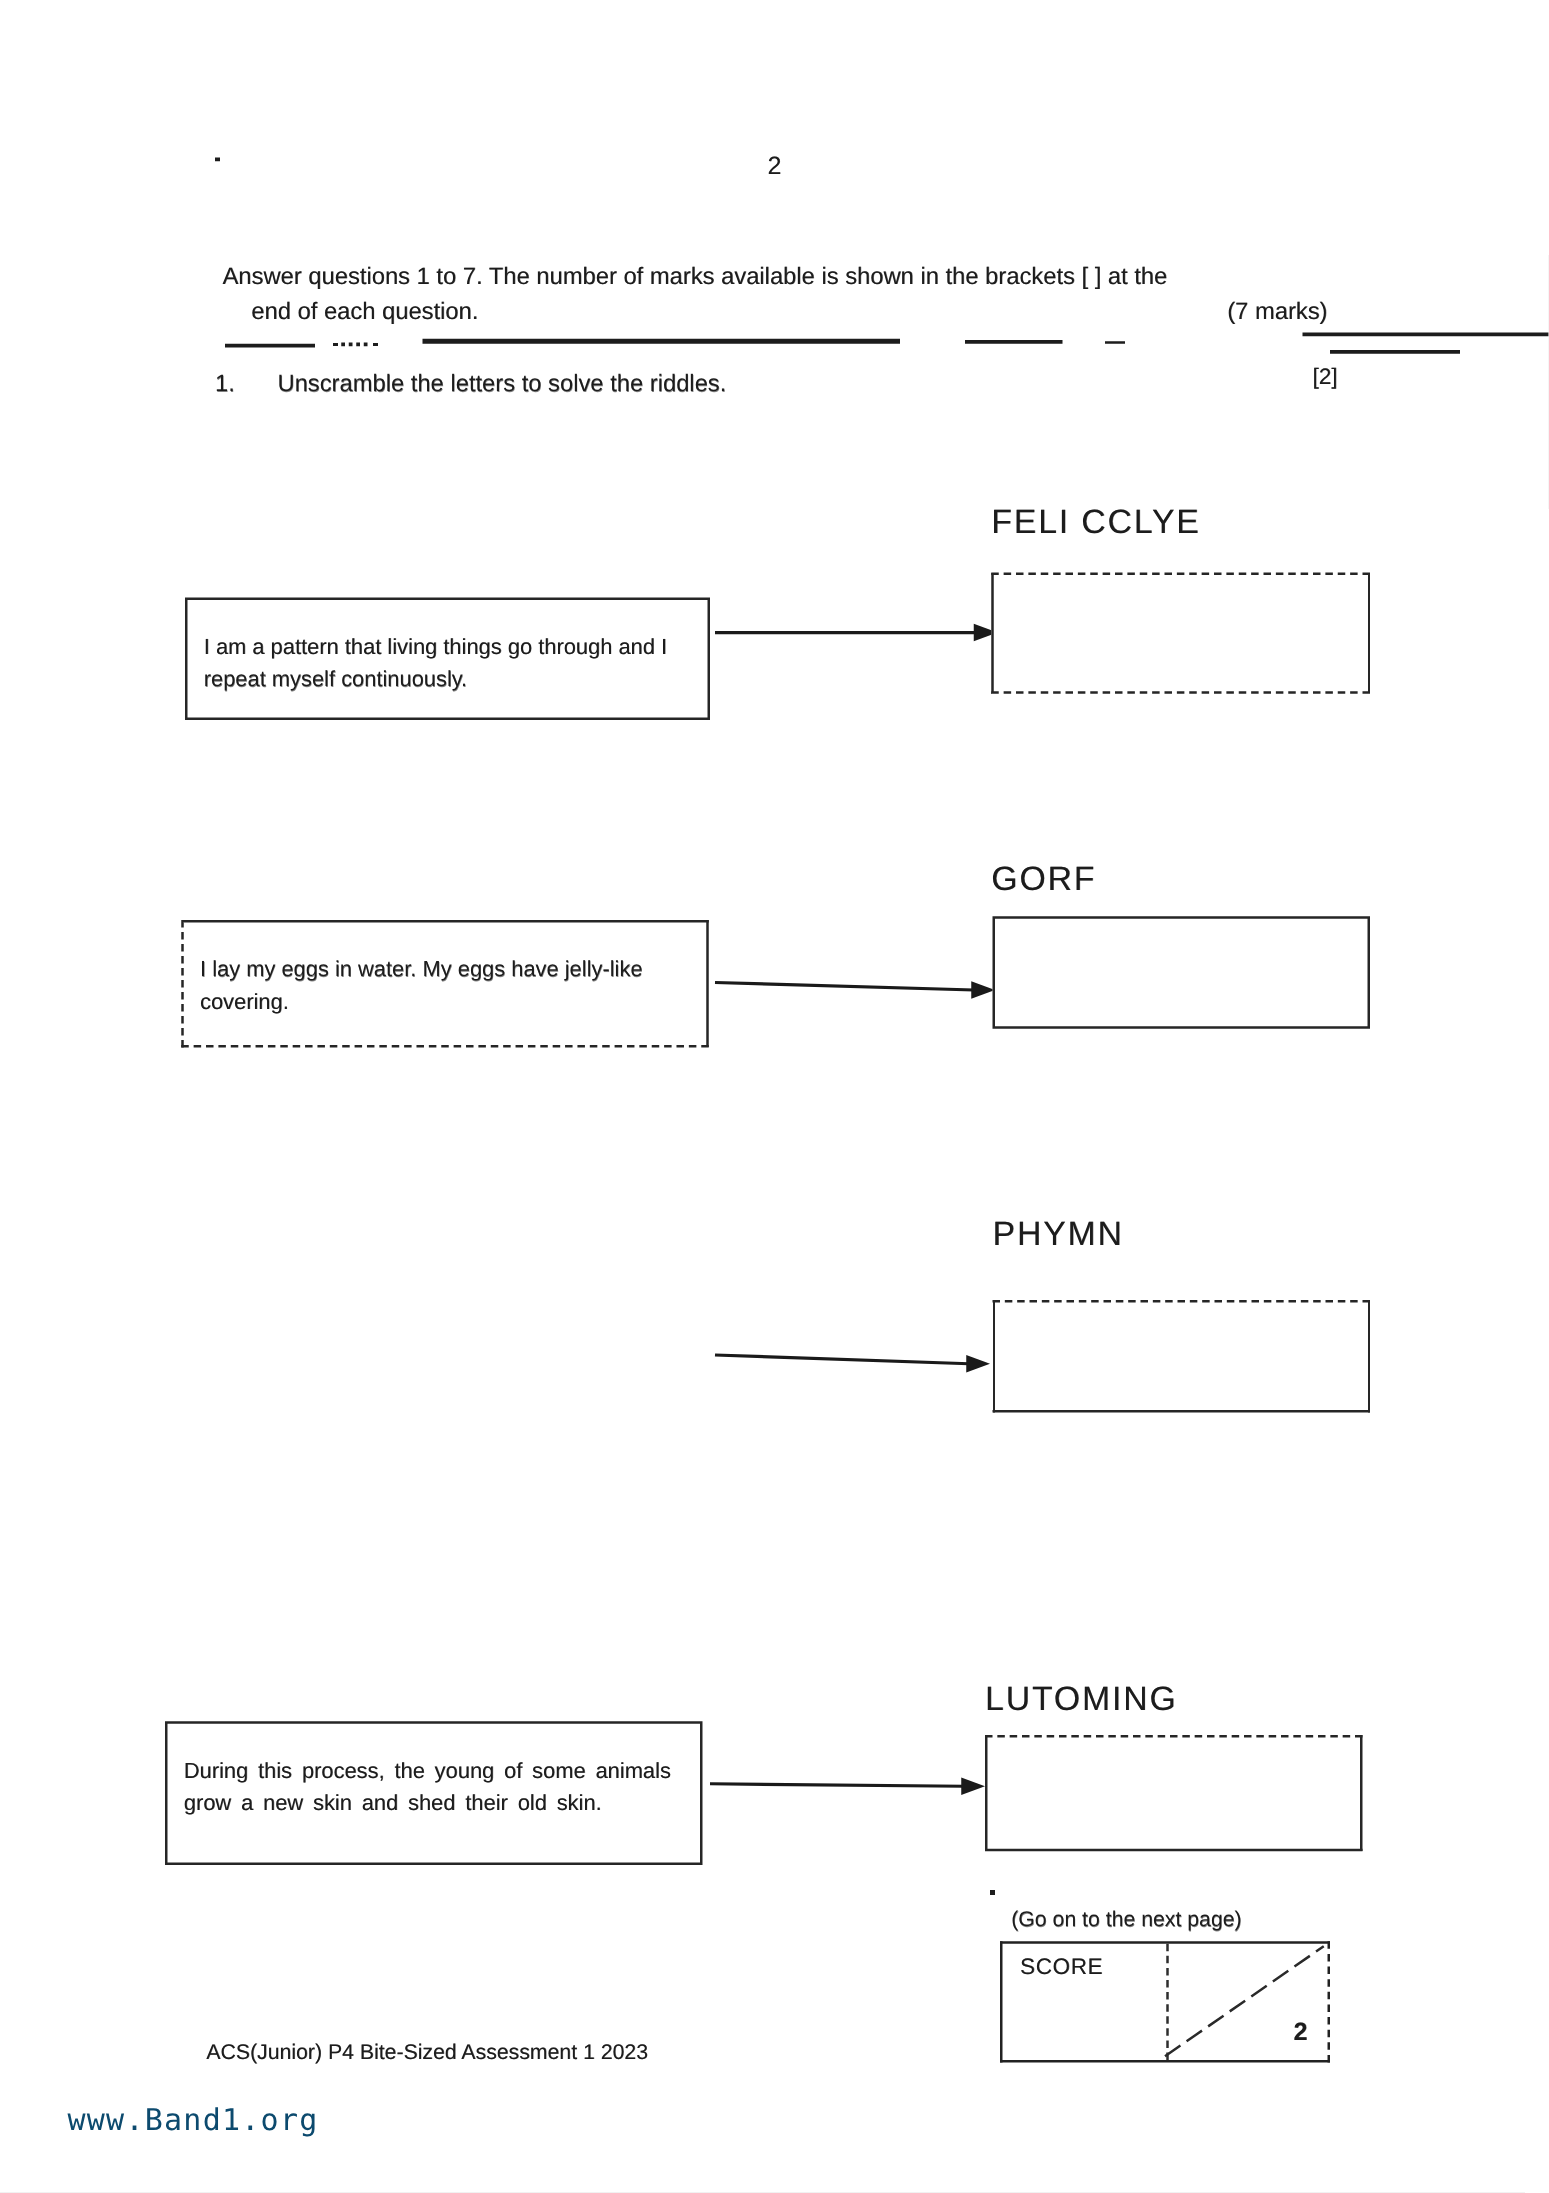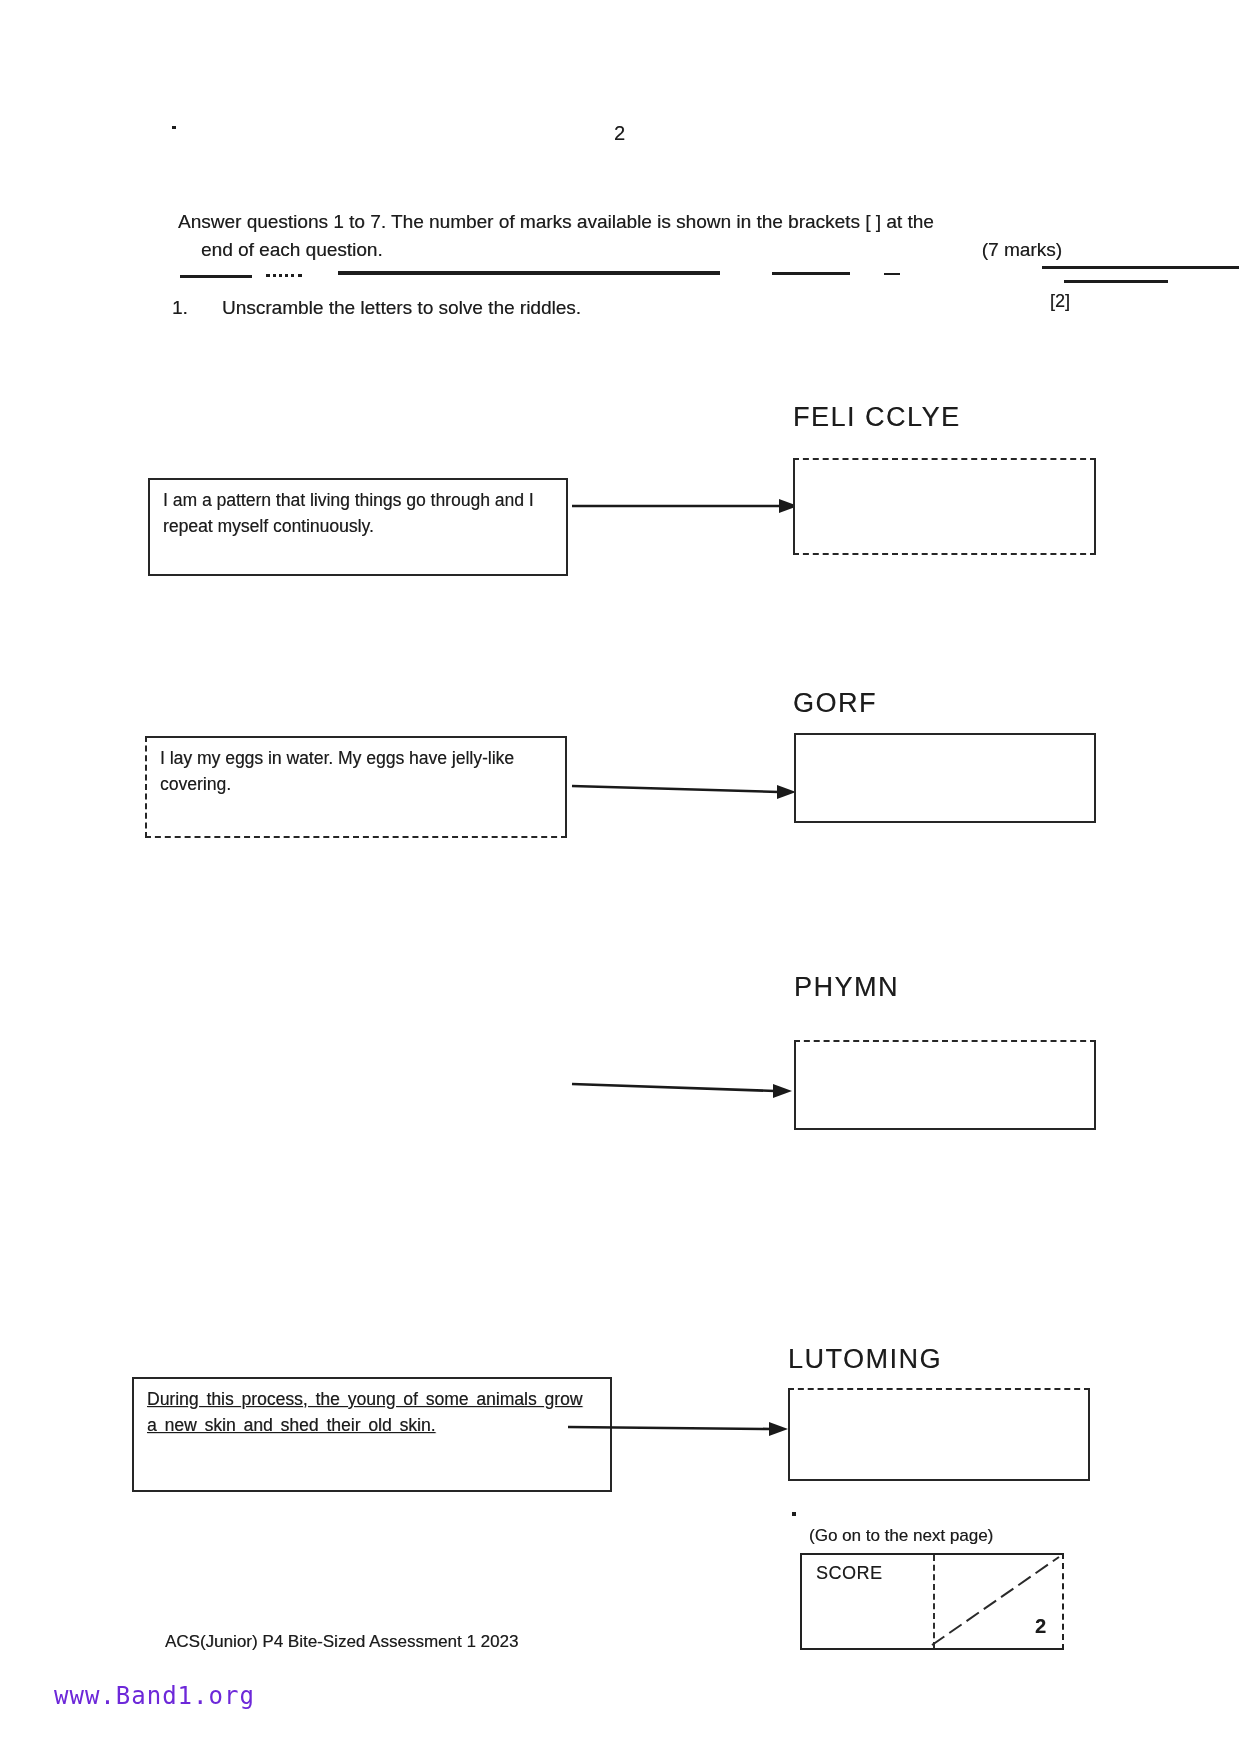--- a/index.html
+++ b/index.html
@@ -34,21 +34,21 @@
   .q-marks{ position:absolute; left:1050px; top:-6px; font-size:18px; }
 
   .scrambled {
     position:absolute; text-align:left;
     font-size:27px; letter-spacing:1.5px;
   }
 
   .clue-box {
     position:absolute;
     border:2px solid #262626;
-    padding:7px 13px;
+    padding:24px 13px;
     font-size:17.5px; line-height:1.5;
     box-sizing:border-box;
   }
   .clue-box.dashed-lb { border-left-style:dashed; border-bottom-style:dashed; }
 
   .answer-box {
     position:absolute;
     border:2px solid #262626;
     background:#ffffff;
     box-sizing:border-box;
@@ -71,21 +71,21 @@
   .score-label { position:absolute; left:14px; top:8px; font-size:18px; letter-spacing:0.5px; }
   .score-divider { position:absolute; left:131px; top:0; bottom:0; width:0; border-left:2px dashed #2e2e2e; }
   .score-diag { position:absolute; left:0; top:0; }
   .score-page { position:absolute; right:16px; bottom:10px; font-size:20px; font-weight:bold; }
 
   .footer-title { position:absolute; left:165px; top:1632px; font-size:17px; }
 
   .watermark {
     position:absolute; left:54px; top:1682px;
     font-family:"DejaVu Sans Mono", monospace;
-    font-size:24px; color:#6d28d9; letter-spacing:1px;
+    font-size:24px; color:#0c4a6e; letter-spacing:1px;
   }
 </style>
 </head>
 <body>
 
 <div class="page">
 
   <div class="artifact" style="left:172px; top:126px; width:4px; height:3px;"></div>
   <div class="artifact" style="left:792px; top:1512px; width:4px; height:4px;"></div>
 
@@ -134,21 +134,21 @@
   <div class="answer-box" style="left:794px; top:733px; width:302px; height:90px;"></div>
 
   <div class="scrambled ink" style="left:794px; top:972px; width:302px;">PHYMN</div>
   <svg class="arrow" style="left:572px; top:1076px;" width="220" height="24" viewBox="0 0 220 24">
     <line x1="0" y1="8" x2="203" y2="15"></line>
     <polygon points="220,15 201,8 201,22"></polygon>
   </svg>
   <div class="answer-box dashed-top" style="left:794px; top:1040px; width:302px; height:90px;"></div>
 
   <div class="scrambled ink" style="left:788px; top:1320px; width:302px;margin-top:24px;">LUTOMING</div>
-  <div class="clue-box ink" style="left:132px; top:1377px; width:480px; height:115px; word-spacing:3px;text-decoration:underline;">
+  <div class="clue-box ink" style="left:132px; top:1377px; width:430px; height:115px; word-spacing:3px;">
     <span>During this process, the young of some animals grow a new skin and shed their old skin.</span>
   </div>
   <svg class="arrow" style="left:568px; top:1418px;" width="220" height="20" viewBox="0 0 220 20">
     <line x1="0" y1="9" x2="203" y2="11"></line>
     <polygon points="220,11 201,4 201,18"></polygon>
   </svg>
   <div class="answer-box dashed-top" style="left:788px; top:1388px; width:302px; height:93px;"></div>
 
   <div class="goon ink">(Go on to the next page)</div>
 

